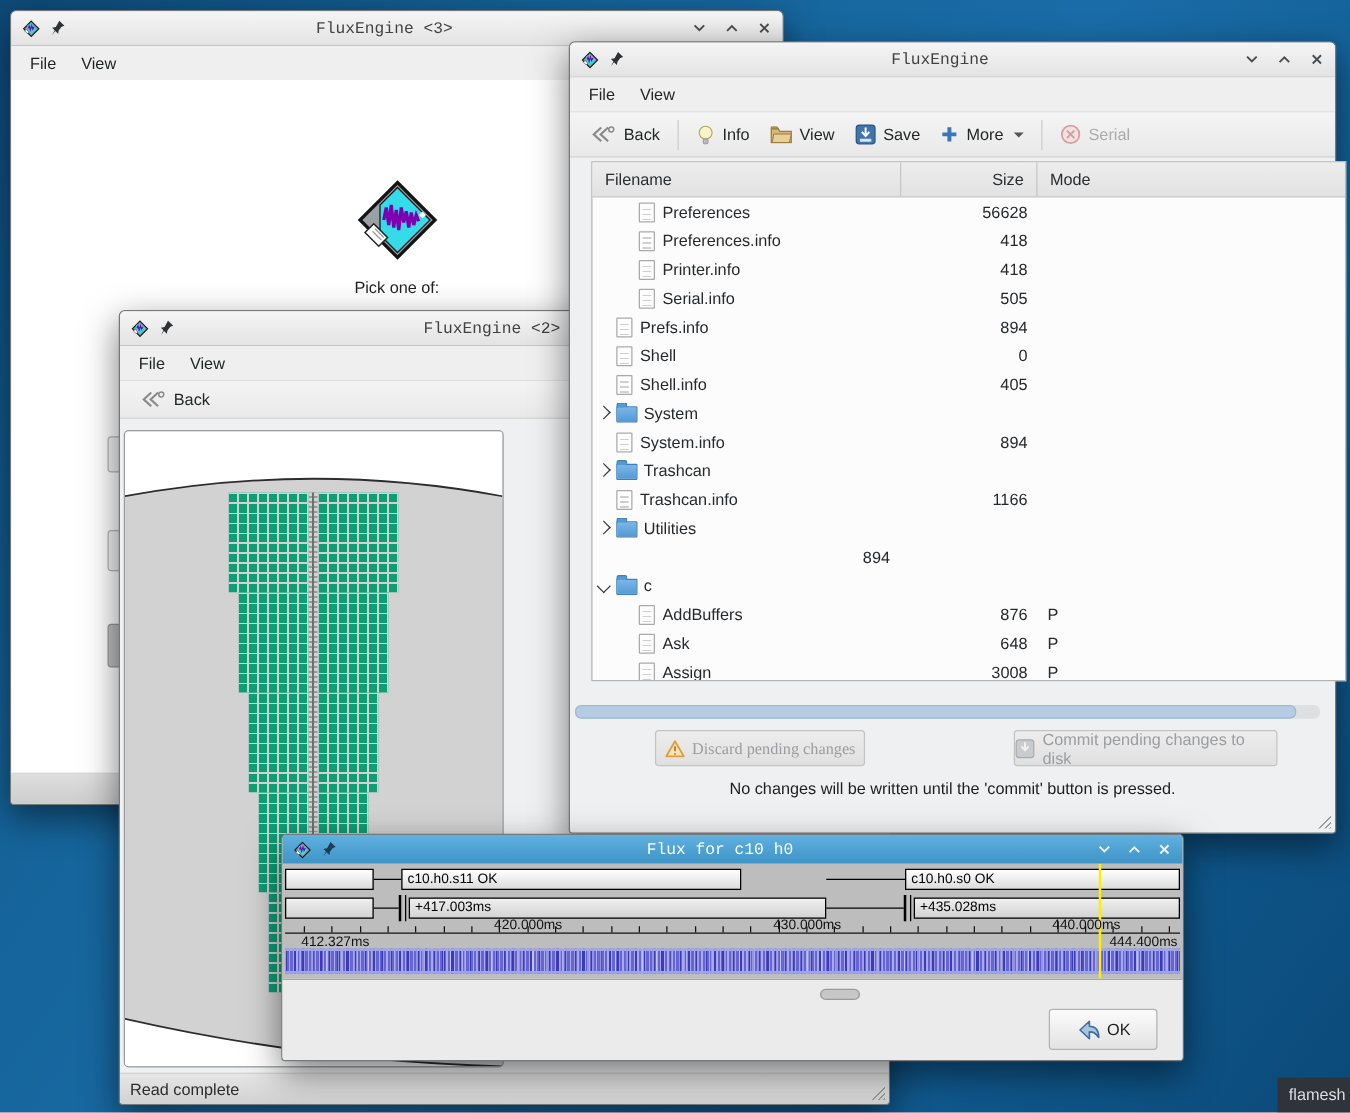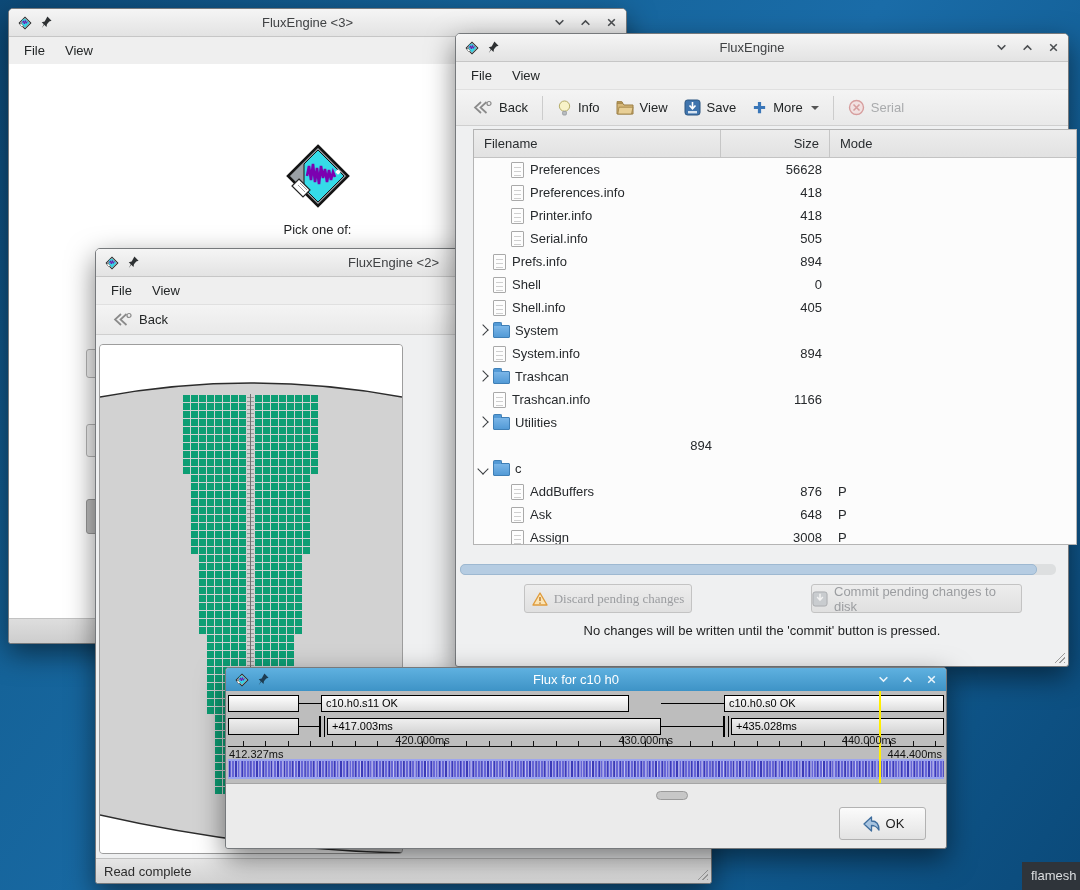--- a/index.html
+++ b/index.html
@@ -4,21 +4,21 @@
 <style>
   html,body{margin:0;padding:0;}
   body{
     width:1080px;height:890px;overflow:hidden;position:relative;
     background:linear-gradient(125deg,#0d4a78 0%,#156399 28%,#1a6ca8 52%,#115c92 74%,#0b4a7a 100%);
     font-family:"Liberation Sans","DejaVu Sans",sans-serif;
     -webkit-font-smoothing:antialiased;
   }
   .window{position:absolute;background:#eff0f1;border:1px solid #76797c;border-radius:5px 5px 3px 3px;box-shadow:0 10px 28px rgba(0,0,0,.5);}
   .titlebar{height:27px;display:flex;align-items:center;gap:9px;background:linear-gradient(#f5f5f5,#e3e3e3);border-bottom:1px solid #c6c6c6;border-radius:4px 4px 0 0;padding:0 9px;position:relative;}
-  .titlebar .title{position:absolute;left:60px;right:80px;text-align:center;font-size:13px;color:#404244;white-space:nowrap;overflow:hidden;}
+  .titlebar .title{position:absolute;left:60px;right:80px;text-align:center;font-size:13px;color:#404244;white-space:nowrap;overflow:hidden;font-family:Liberation Mono, monospace;}
   .tb-ctls{margin-left:auto;display:flex;gap:14px;z-index:2;color:#4a4d50;align-items:center;}
   .ctl{width:12px;height:12px;display:inline-flex;align-items:center;justify-content:center;}
   .icn{display:inline-flex;align-items:center;color:#2e3133;}
   .menubar{height:27px;display:flex;align-items:center;padding:0 5px;font-size:13px;color:#232627;background:#efefef;border-bottom:1px solid #e0e0e0;}
   .menu-item{padding:4px 10px;}
   .toolbar{display:flex;align-items:center;background:linear-gradient(#f4f4f4,#e9e9e9);border-bottom:1px solid #cfcfcf;padding:0 8px;}
   .tool-btn{display:flex;align-items:center;gap:6px;padding:6px 8px;font-size:13px;color:#232627;}
   .tool-btn.disabled{color:#a9abad;}
   .vsep{width:1px;height:24px;background:#cccccc;margin:0 6px;}
   .caret-down{width:0;height:0;border-left:4px solid transparent;border-right:4px solid transparent;border-top:4px solid #555;margin-left:2px;}
@@ -82,21 +82,21 @@
   .w-d .icn-pin{color:#1e3d52;}
   .fluxview{position:absolute;left:0;right:0;top:23px;height:92px;background:#bdbdbd;overflow:hidden;}
   .fbox{position:absolute;height:17px;border:1px solid #000;background:linear-gradient(#ffffff,#dcdcdc);font-size:11px;line-height:15px;padding-left:4px;color:#000;box-sizing:border-box;white-space:nowrap;overflow:hidden;}
   .fbox.t2{background:linear-gradient(#efefef,#d3d3d3);}
   .fline{position:absolute;height:1px;background:#000;}
   .fbracket{position:absolute;width:6px;height:21px;border-left:2px solid #000;border-right:1px solid #000;box-sizing:border-box;}
   .axis-line{position:absolute;left:2px;width:716px;top:55px;height:1px;background:#121212;}
   .tick{position:absolute;width:1px;top:50px;height:5px;background:#121212;}
   .tick.major{top:46px;height:9px;}
   .axis-major-label{position:absolute;top:43px;font-size:11px;color:#111;}
-  .axis-end-label{position:absolute;top:57px;font-size:11px;color:#111;}
+  .axis-end-label{position:absolute;top:57px;font-size:11px;color:#111;margin-left:12px;}
   .fluxband{position:absolute;left:2px;width:716px;top:68px;height:20px;background-color:#6565d6;
     background-image:
       linear-gradient(180deg,#9fa6ee 0,#9aa4f0 2px,transparent 2px,transparent 18px,#9aa4f0 18px),
       repeating-linear-gradient(90deg,rgba(255,255,255,.45) 0 1px,transparent 1px 3px),
       repeating-linear-gradient(90deg,rgba(25,25,160,.55) 0 2px,transparent 2px 7px),
       repeating-linear-gradient(90deg,rgba(255,255,255,.3) 0 1px,transparent 1px 11px);}
   .flux-cursor{position:absolute;top:0;bottom:0;width:2px;background:#ffee00;}
   .flux-bottom{position:absolute;left:0;right:0;top:115px;bottom:0;background:#ebebeb;border-top:1px solid #a5a5a5;border-radius:0 0 3px 3px;}
   .pill{position:absolute;left:430px;top:7px;width:32px;height:9px;border-radius:5px;background:#c7c7c7;border:1px solid #9a9a9a;box-sizing:border-box;}
   .ok-btn{position:absolute;left:613px;top:23px;width:87px;height:33px;border:1px solid #b2b2b2;border-radius:3px;background:linear-gradient(#fbfbfb,#e3e3e3);display:flex;align-items:center;justify-content:center;gap:4px;font-size:13px;color:#1c1c1c;box-sizing:border-box;}
@@ -557,21 +557,21 @@
           <svg width="11" height="11" viewBox="0 0 10 10">
             <path d="M2 2 L8 8 M8 2 L2 8" stroke="currentColor" stroke-width="1.4"></path>
           </svg>
         </span>
     </span>
   </div>
   <div class="fluxview">
 
     <span class="fbox" style="left:2px;top:4px;width:71px;"></span>
     <span class="fline" style="left:73px;top:12px;width:22px;"></span>
-    <span class="fbox" style="left:95px;top:4px;width:308px;">c10.h0.s11 OK</span>
+    <span class="fbox" style="left:95px;top:4px;width:272px;">c10.h0.s11 OK</span>
     <span class="fline" style="left:435px;top:12px;width:63px;"></span>
     <span class="fbox" style="left:498px;top:4px;width:220px;">c10.h0.s0 OK</span>
 
     <span class="fbox t2" style="left:2px;top:27px;width:71px;"></span>
     <span class="fline" style="left:73px;top:35px;width:20px;"></span>
     <span class="fbracket" style="left:93px;top:25px;"></span>
     <span class="fbox t2" style="left:101px;top:27px;width:334px;">+417.003ms</span>
     <span class="fline" style="left:435px;top:35px;width:62px;"></span>
     <span class="fbracket" style="left:497px;top:25px;"></span>
     <span class="fbox t2" style="left:505px;top:27px;width:213px;">+435.028ms</span>

